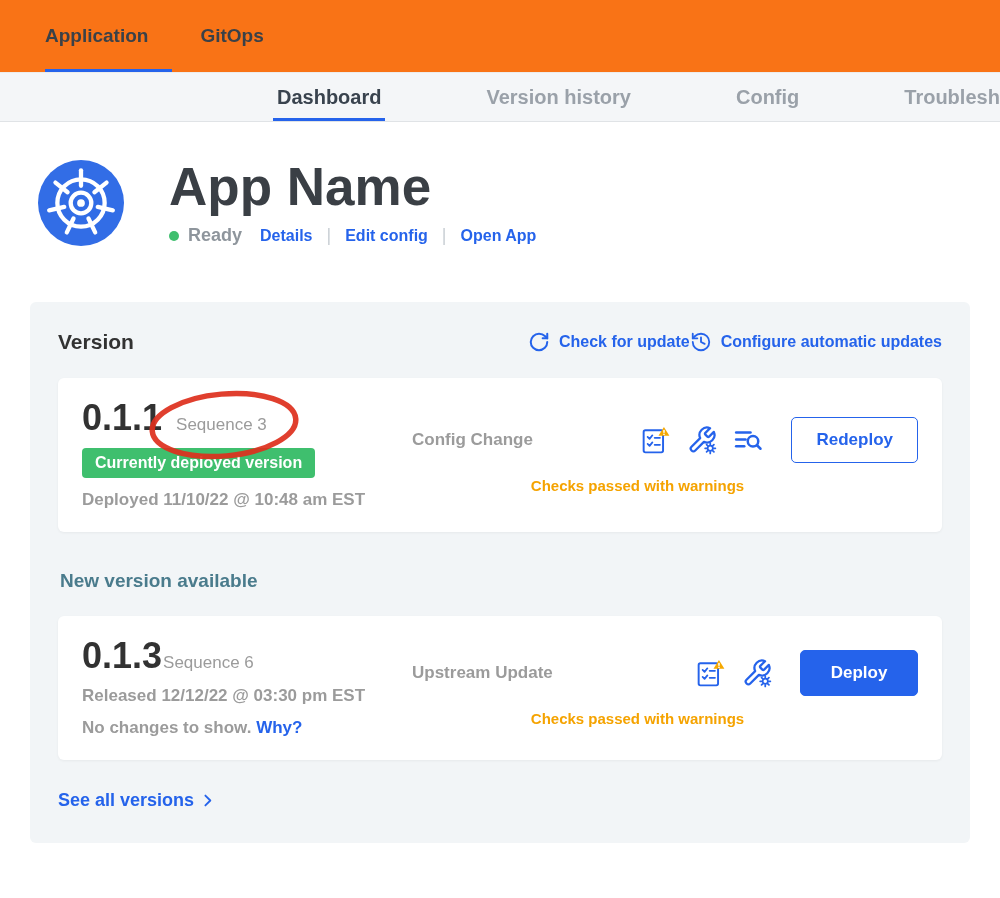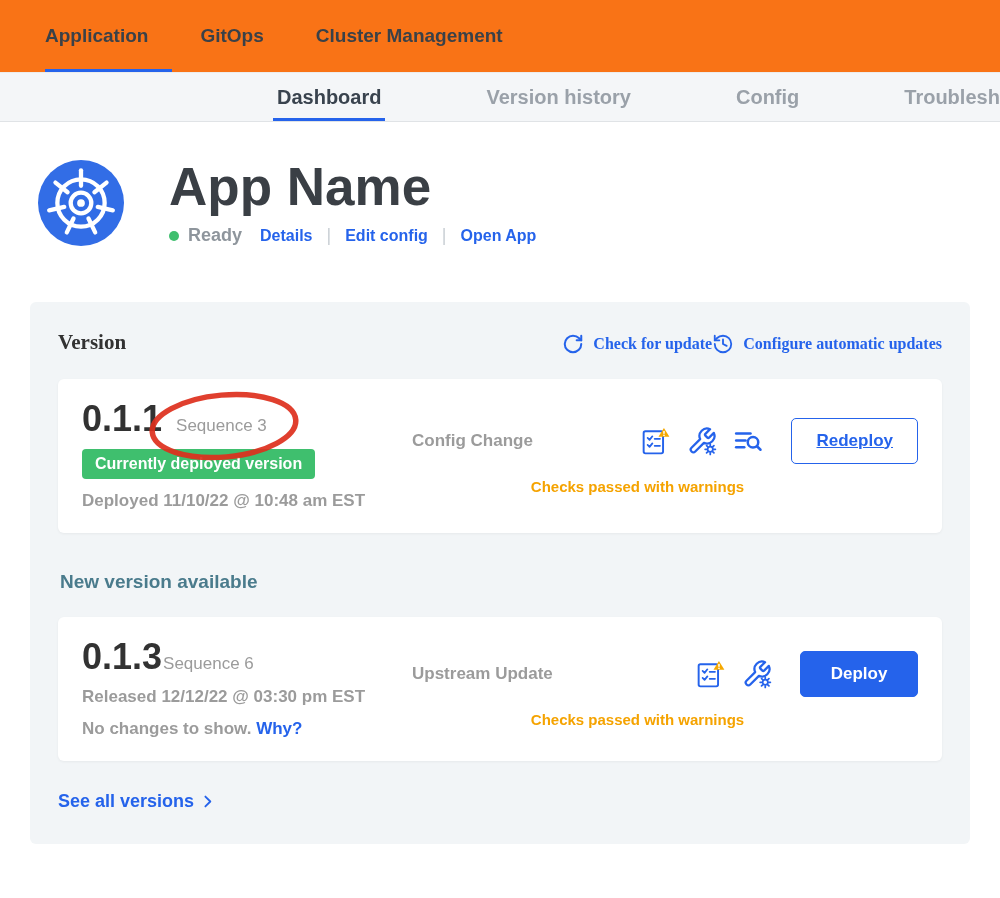--- a/index.html
+++ b/index.html
@@ -31,21 +31,21 @@
   .logo-wrap svg{width:100%;height:100%;display:block;}
   .app-title{font-size:53px;font-weight:700;margin:0;color:#3a3f45;line-height:1;}
   .status-row{display:flex;align-items:center;margin-top:12px;}
   .dot{width:10px;height:10px;border-radius:50%;background:var(--green);margin-right:9px;flex-shrink:0;}
   .status-text{font-size:18px;font-weight:600;color:#8e959c;margin-right:18px;}
   .hlink{font-size:16px;font-weight:700;color:var(--blue);}
   .sep{color:#c9cfd4;margin:0 14px;font-size:18px;font-weight:400;}
 
   
   .version-panel{margin:56px 30px 0;background:#f2f5f7;border-radius:6px;padding:28px 28px 32px;}
-  .panel-head{display:flex;align-items:flex-end;font-family:Liberation Serif, serif;}
+  .panel-head{display:flex;align-items:center;}
   .panel-title{font-size:21px;font-weight:700;margin:0;color:var(--dark);}
   .panel-actions{margin-left:auto;display:flex;}
   .action-link{display:flex;align-items:center;gap:9px;font-size:16px;font-weight:700;color:var(--blue);}
   .icon-sm{width:22px;height:22px;color:var(--blue);flex-shrink:0;}
 
   .version-card{background:#fff;border-radius:6px;margin-top:24px;padding:22px 24px;display:flex;
     box-shadow:0 1px 3px rgba(0,0,0,.05);}
   .vc-left{width:330px;flex-shrink:0;}
   .ver-row{display:flex;align-items:baseline;}
   .version-num{font-size:36px;font-weight:700;color:var(--dark);line-height:1;}
@@ -57,39 +57,38 @@
   .meta-line{font-size:17px;font-weight:600;color:var(--gray);margin-top:12px;}
   .why{color:var(--blue);font-weight:700;}
 
   .vc-right{flex:1;display:flex;flex-direction:column;justify-content:center;}
   .vc-row1{display:flex;align-items:center;}
   .vc-source{width:195px;font-size:17px;font-weight:700;color:var(--gray);flex-shrink:0;}
   .vc-icons{display:flex;align-items:center;gap:16px;margin-left:auto;}
   .icon-lg{width:30px;height:30px;color:var(--blue);cursor:pointer;flex-shrink:0;}
   .btn{font-family:inherit;font-size:17px;font-weight:700;border-radius:5px;padding:12px 24px;
     margin-left:28px;cursor:pointer;min-width:118px;}
-  .btn-outline{background:#fff;color:var(--blue);border:1px solid var(--blue);text-decoration:underline;}
+  .btn-outline{background:#fff;color:var(--blue);border:1px solid var(--blue);}
   .btn-solid{background:var(--blue);color:#fff;border:1px solid var(--blue);}
   .vc-checks{margin-top:14px;font-size:15px;font-weight:700;color:var(--orange);
     text-align:center;padding-left:110px;padding-right:165px;}
 
   .new-version-heading{font-size:19px;font-weight:700;color:var(--teal);margin:38px 0 0 2px;}
 
   .see-all{display:inline-flex;align-items:center;gap:5px;margin-top:30px;font-size:18px;font-weight:700;color:var(--blue);}
   .icon-chev{width:17px;height:17px;color:var(--blue);}
 </style>
 </head>
 <body>
 
 <div class="page">
 
   <nav class="primary-nav">
     <div class="ptab active">Application</div>
     <div class="ptab">GitOps</div>
-    <div class="ptab">Cluster Management</div>
   </nav>
 
   <nav class="secondary-nav">
     <div class="stab active">Dashboard</div>
     <div class="stab">Version history</div>
     <div class="stab">Config</div>
     <div class="stab">Troubleshoot</div>
   </nav>
 
   <header class="app-header">

